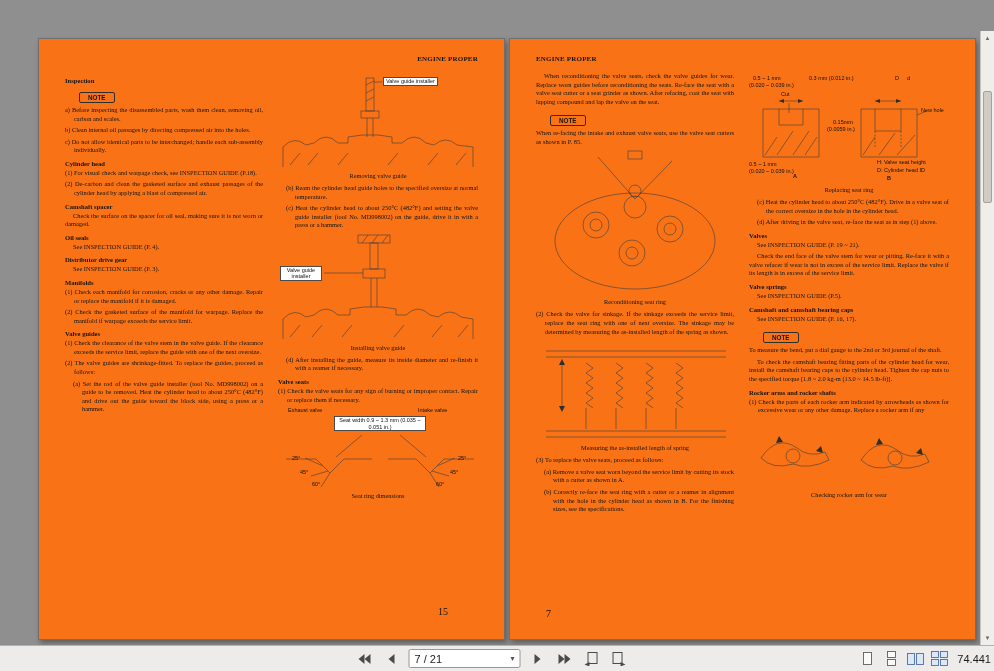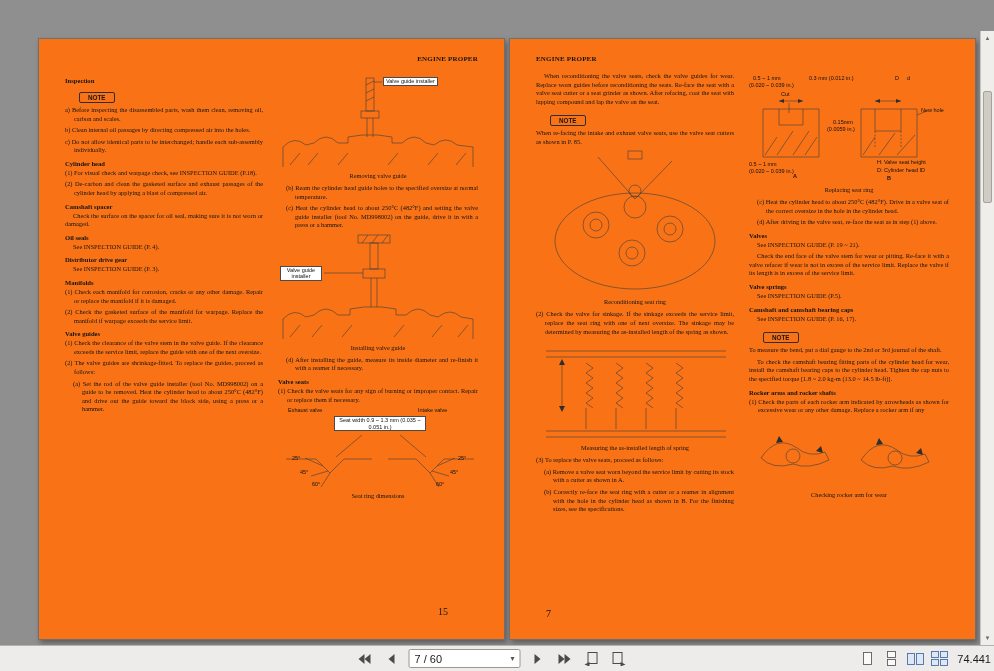--- a/index.html
+++ b/index.html
@@ -358,21 +358,21 @@
           <path class="fill" d="M7,1 L1,6 L7,11 Z"></path>
             <path class="fill" d="M13,1 L7,6 L13,11 Z"></path>
         </svg>
       </button>
       <button class="tbtn">
         <svg width="10" height="12" viewBox="0 0 10 12">
           <path class="fill" d="M8,1 L2,6 L8,11 Z"></path>
         </svg>
       </button>
       <div class="pagebox">
-        <span class="pval">7 / 60</span>
+        <span class="pval">7 / 21</span>
         <span class="caret">▾</span>
       </div>
       <button class="tbtn">
         <svg width="10" height="12" viewBox="0 0 10 12">
           <path class="fill" d="M2,1 L8,6 L2,11 Z"></path>
         </svg>
       </button>
       <button class="tbtn">
         <svg width="14" height="12" viewBox="0 0 14 12">
           <path class="fill" d="M1,1 L7,6 L1,11 Z"></path>

